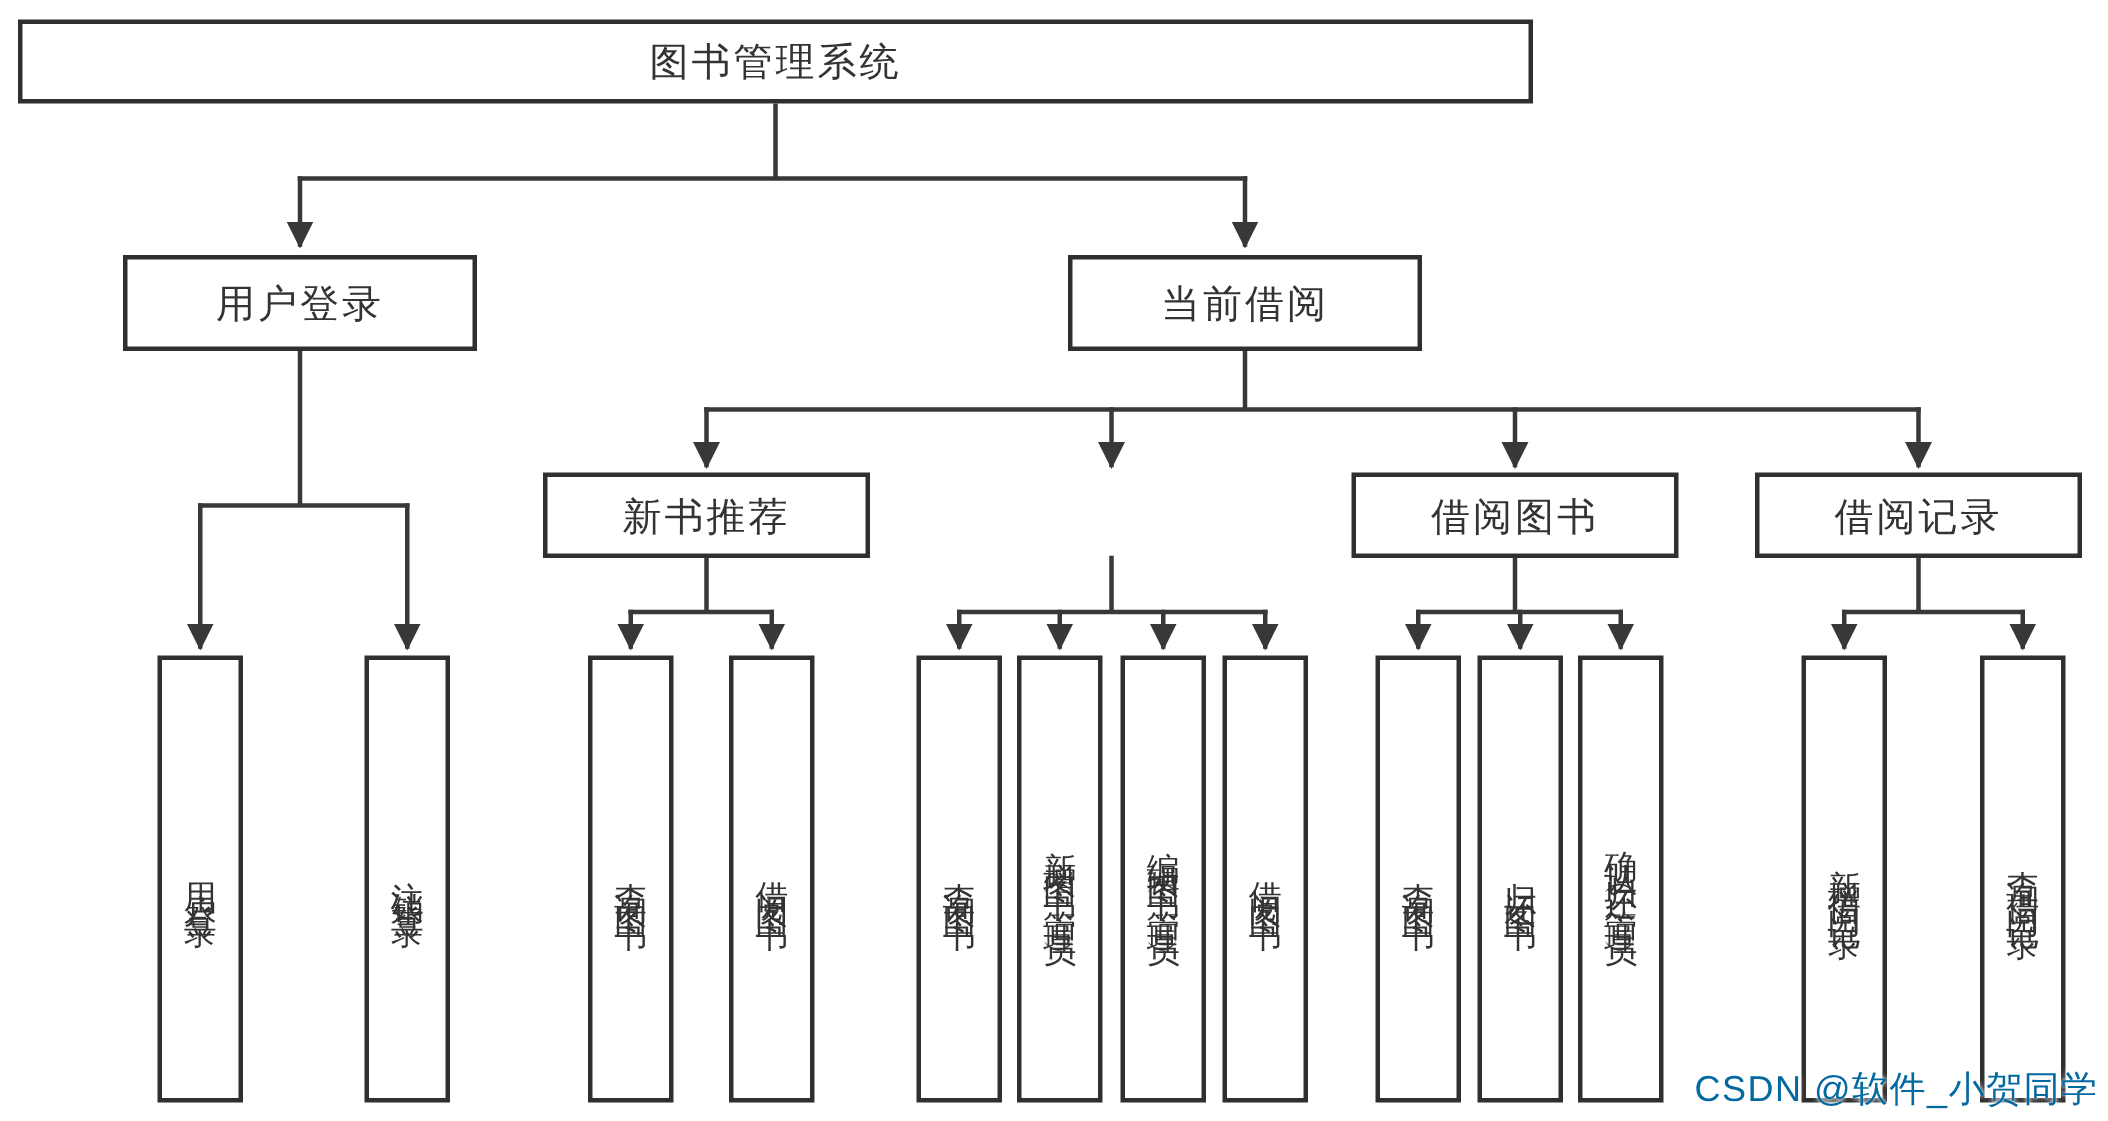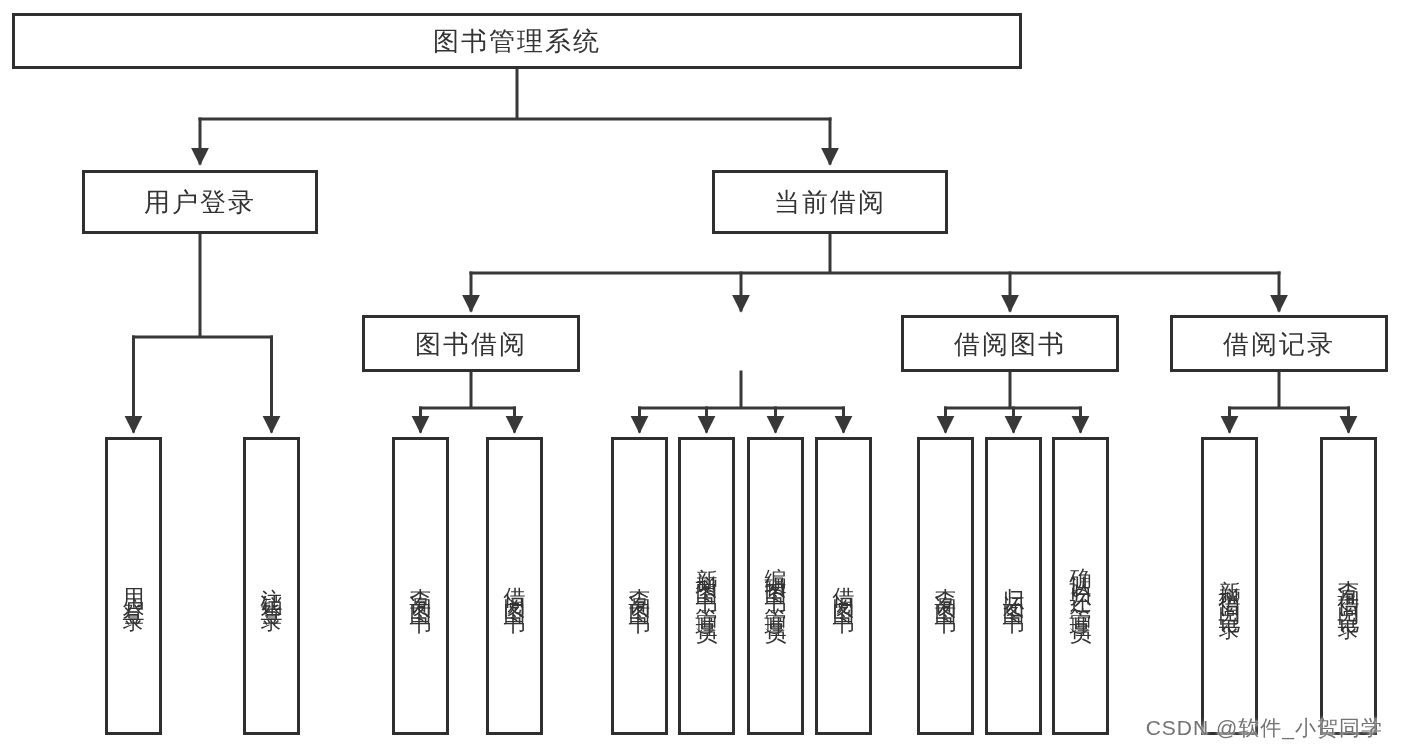--- a/index.html
+++ b/index.html
@@ -12,22 +12,22 @@
     position:absolute;box-sizing:border-box;background:#fff;border:3px solid #2f2f2f;
     display:flex;align-items:center;justify-content:center;text-align:center;
     color:#333;z-index:2;
   }
   .node.h{font-size:26px;letter-spacing:2px;line-height:1;}
   .node.v{
     font-size:22px;letter-spacing:8px;line-height:1;
     writing-mode:vertical-rl;text-orientation:mixed;
   }
   .watermark{
-    position:absolute;right:22px;bottom:5px;z-index:6;
-    font-size:21px;letter-spacing:1px;color:#737373;
+    position:absolute;right:6px;bottom:5px;z-index:6;
+    font-size:24px;letter-spacing:1px;color:#0369a1;
     text-shadow:0 0 2px #fff,0 0 4px #fff;white-space:nowrap;
   }
 </style>
 </head>
 <body>
 
 <div id="stage">
 
   <svg id="wires" viewBox="0 0 1405 747" fill="none" stroke="#383838" stroke-width="3" stroke-linecap="square">
     <defs>
@@ -82,21 +82,21 @@
       <path d="M1229.5,408 V431" marker-end="url(#arw)"></path>
       <path d="M1348.5,408 V431" marker-end="url(#arw)"></path>
     </g>
   </svg>
 
   <div class="node h" style="left:12px;top:13px;width:1010px;height:56px">图书管理系统</div>
 
   <div class="node h" style="left:82px;top:170px;width:236px;height:64px">用户登录</div>
   <div class="node h" style="left:712px;top:170px;width:236px;height:64px">当前借阅</div>
 
-  <div class="node h" style="left:362px;top:315px;width:218px;height:57px">图书借阅</div>
+  <div class="node h" style="left:362px;top:315px;width:218px;height:57px">新书推荐</div>
   <div class="node h" style="left:901px;top:315px;width:218px;height:57px">借阅图书</div>
   <div class="node h" style="left:1170px;top:315px;width:218px;height:57px">借阅记录</div>
 
   <div class="node v" style="left:105px;top:437px;width:57px;height:298px">用户登录</div>
   <div class="node v" style="left:243px;top:437px;width:57px;height:298px">注销登录</div>
 
   <div class="node v" style="left:392px;top:437px;width:57px;height:298px">查询图书</div>
   <div class="node v" style="left:486px;top:437px;width:57px;height:298px">借阅图书</div>
 
   <div class="node v" style="left:611px;top:437px;width:57px;height:298px">查询图书</div>

